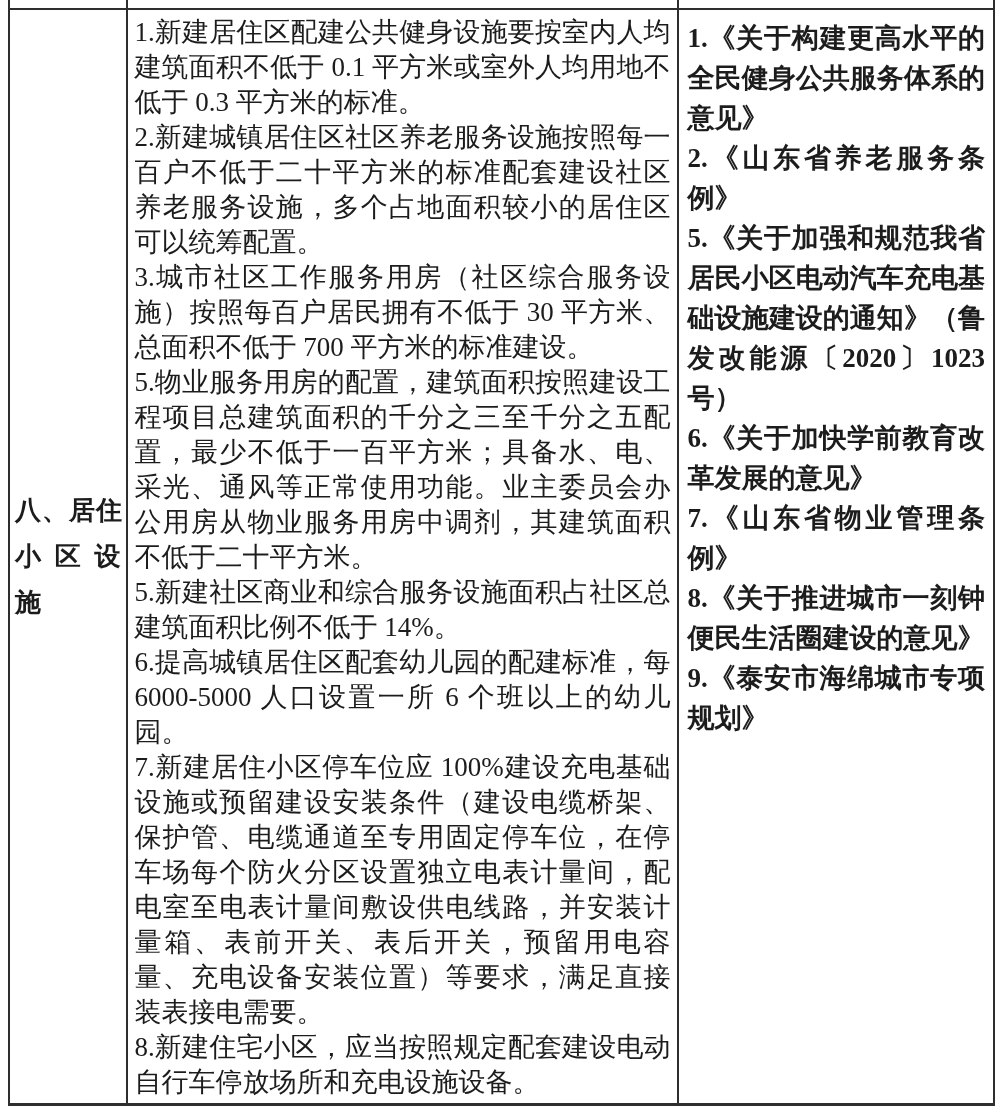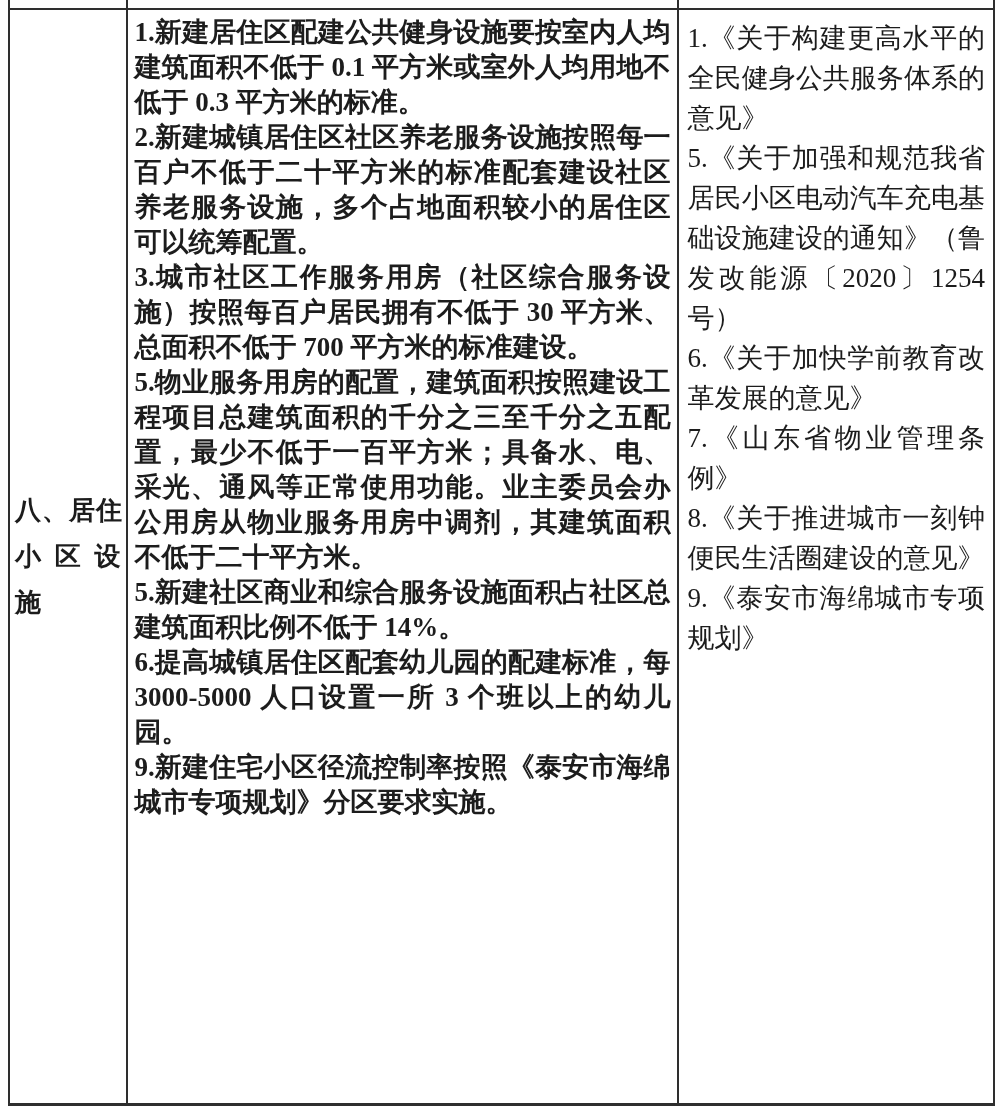--- a/index.html
+++ b/index.html
@@ -25,21 +25,21 @@
   }
   .row { display: flex; }
   .cell {
     box-sizing: border-box;
     border-left: 2px solid #2e2e2e;
     overflow: hidden;
   }
   .cell.last { border-right: 2px solid #2e2e2e; }
   .col1 { width: 119px; }
   .col2 { width: 553px; }
-  .col3 { width: 320px; }
+  .col3 { width: 320px; font-weight: bold; }
   
   .stub-row { height: 8px; border-bottom: 2px solid #2e2e2e; }
   .main-row { height: 1093px; }
 
   
   .cat-cell {
     display: flex;
     flex-direction: column;
     justify-content: center;
     padding: 0 5px;
@@ -49,21 +49,21 @@
     font-weight: bold;
     line-height: 46px;
     text-align: justify;
     text-align-last: justify;
     letter-spacing: 1px;
     white-space: nowrap;
   }
   .cat-line:last-child { text-align-last: left; }
 
   
-  .req-cell { padding: 5px 6px 0 6px; font-weight: bold; }
+  .req-cell { padding: 5px 6px 0 6px; }
   .req-cell p {
     margin: 0;
     font-size: 27px;
     line-height: 35px;
     text-align: justify;
     text-justify: inter-ideograph;
   }
 
   
   .ref-cell { padding: 8px 8px 0 9px; }
@@ -97,29 +97,32 @@
           </div>
       </div>
 
       <div class="cell col2 req-cell">
         <div>
             <p>1.新建居住区配建公共健身设施要按室内人均建筑面积不低于 0.1 平方米或室外人均用地不低于 0.3 平方米的标准。</p>
             <p>2.新建城镇居住区社区养老服务设施按照每一百户不低于二十平方米的标准配套建设社区养老服务设施，多个占地面积较小的居住区可以统筹配置。</p>
             <p>3.城市社区工作服务用房（社区综合服务设施）按照每百户居民拥有不低于 30 平方米、总面积不低于 700 平方米的标准建设。</p>
             <p>5.物业服务用房的配置，建筑面积按照建设工程项目总建筑面积的千分之三至千分之五配置，最少不低于一百平方米；具备水、电、采光、通风等正常使用功能。业主委员会办公用房从物业服务用房中调剂，其建筑面积不低于二十平方米。</p>
             <p>5.新建社区商业和综合服务设施面积占社区总建筑面积比例不低于 14%。</p>
-            <p>6.提高城镇居住区配套幼儿园的配建标准，每 3000-5000 人口设置一所 3 个班以上的幼儿园。</p>
+            <p>6.提高城镇居住区配套幼儿园的配建标准，每 6000-5000 人口设置一所 6 个班以上的幼儿园。</p>
+            <p>7.新建居住小区停车位应 100%建设充电基础设施或预留建设安装条件（建设电缆桥架、保护管、电缆通道至专用固定停车位，在停车场每个防火分区设置独立电表计量间，配电室至电表计量间敷设供电线路，并安装计量箱、表前开关、表后开关，预留用电容量、充电设备安装位置）等要求，满足直接装表接电需要。</p>
+            <p>8.新建住宅小区，应当按照规定配套建设电动自行车停放场所和充电设施设备。</p>
             <p>9.新建住宅小区径流控制率按照《泰安市海绵城市专项规划》分区要求实施。</p>
           </div>
       </div>
 
       <div class="cell col3 last ref-cell">
         <div>
             <p>1.《关于构建更高水平的全民健身公共服务体系的意见》</p>
-            <p>5.《关于加强和规范我省居民小区电动汽车充电基础设施建设的通知》（鲁发改能源〔2020〕1254 号）</p>
+            <p>2.《山东省养老服务条例》</p>
+            <p>5.《关于加强和规范我省居民小区电动汽车充电基础设施建设的通知》（鲁发改能源〔2020〕1023 号）</p>
             <p>6.《关于加快学前教育改革发展的意见》</p>
             <p>7.《山东省物业管理条例》</p>
             <p>8.《关于推进城市一刻钟便民生活圈建设的意见》</p>
             <p>9.《泰安市海绵城市专项规划》</p>
           </div>
       </div>
 
     </div>
   </div>
 </div>

